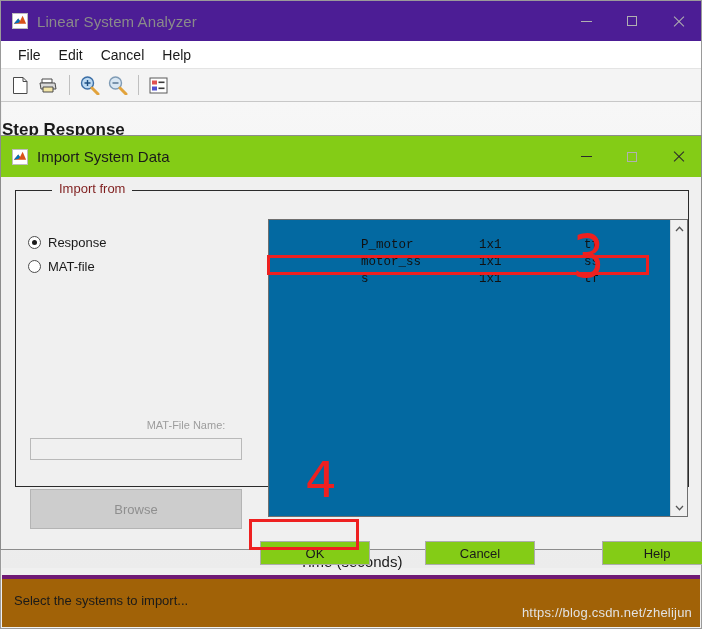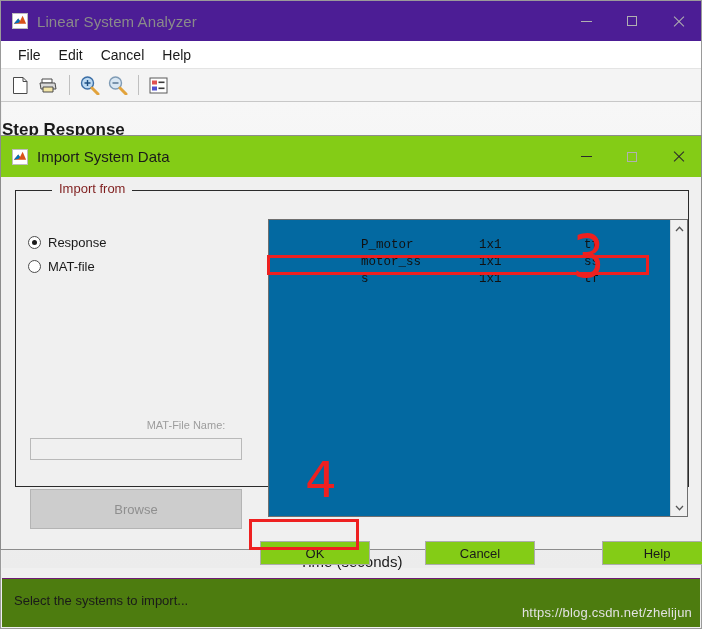--- a/index.html
+++ b/index.html
@@ -130,22 +130,22 @@
     top: 552px;
     text-align: center;
     font-size: 15px;
     color: #1a1a1a;
   }
   #main-statusbar {
     position: absolute;
     left: 1px; right: 1px;
     bottom: 1px;
     height: 48px;
-    background: #4d7c0f;
-    border-top: 1px solid #701a75;
+    background: #a16207;
+    border-top: 4px solid #701a75;
   }
   #status-text {
     position: absolute;
     left: 12px; top: 14px;
     font-size: 13px;
     color: #1a1a1a;
   }
   #watermark {
     position: absolute;
     right: 8px; top: 26px;

